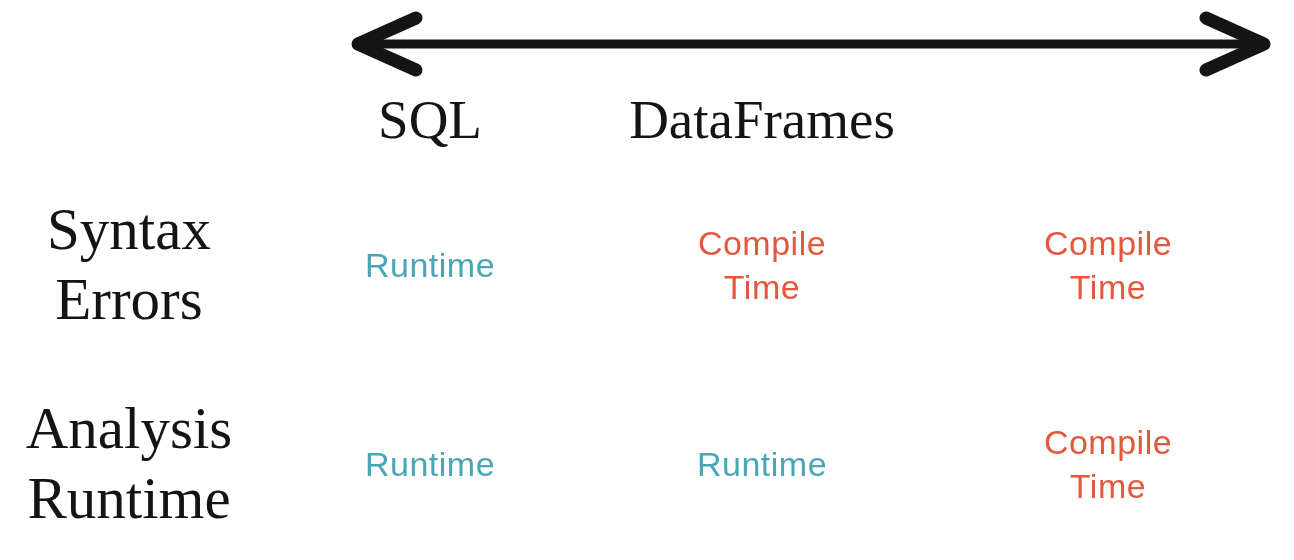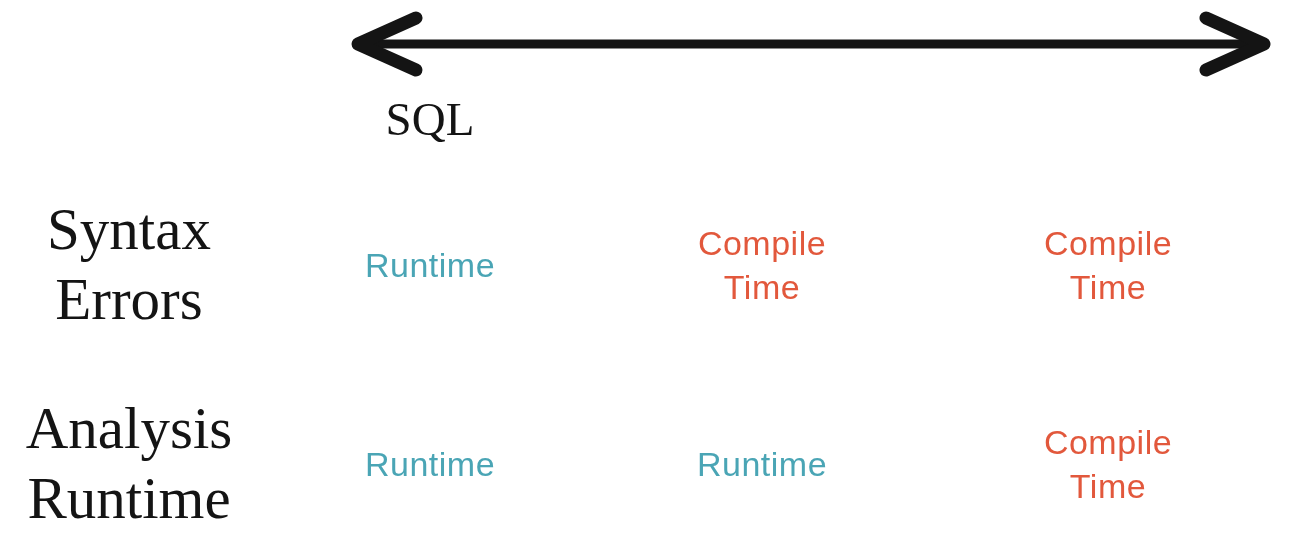--- a/index.html
+++ b/index.html
@@ -34,21 +34,21 @@
     position: relative;
   }
   .arrow-row svg {
     position: absolute;
     top: 0;
     left: 0;
   }
   .col-header {
     grid-row: 2;
     font-family: "Liberation Serif", "DejaVu Serif", serif;
-    font-size: 47px;
+    font-size: 55px;
     color: #141414;
     line-height: 1;
     padding-bottom: 8px;
   }
   .col-2 { grid-column: 2; }
   .col-3 { grid-column: 3; }
   .col-4 { grid-column: 4; }
   .row-3 { grid-row: 3; }
   .row-4 { grid-row: 4; }
   .row-label {
@@ -81,20 +81,21 @@
 
     <div class="arrow-row">
       <svg width="1294" height="84" viewBox="0 0 1294 84">
         <line x1="372" y1="44" x2="1250" y2="44" stroke="#141414" stroke-width="9" stroke-linecap="round"></line>
         <path d="M416,18 L358,44 L416,70" fill="none" stroke="#141414" stroke-width="13" stroke-linecap="round" stroke-linejoin="round"></path>
         <path d="M1206,18 L1264,44 L1206,70" fill="none" stroke="#141414" stroke-width="13" stroke-linecap="round" stroke-linejoin="round"></path>
       </svg>
     </div>
 
     <div class="cell col-header col-2">SQL</div>
+    <div class="cell col-header col-3">DataFrames</div>
 
     <div class="cell row-label row-3">
       <span>Syntax Errors</span>
     </div>
     <div class="cell timing-cell row-3 col-2">
       <span class="runtime">Runtime</span>
     </div>
     <div class="cell timing-cell row-3 col-3">
       <span class="compile">Compile Time</span>
     </div>

